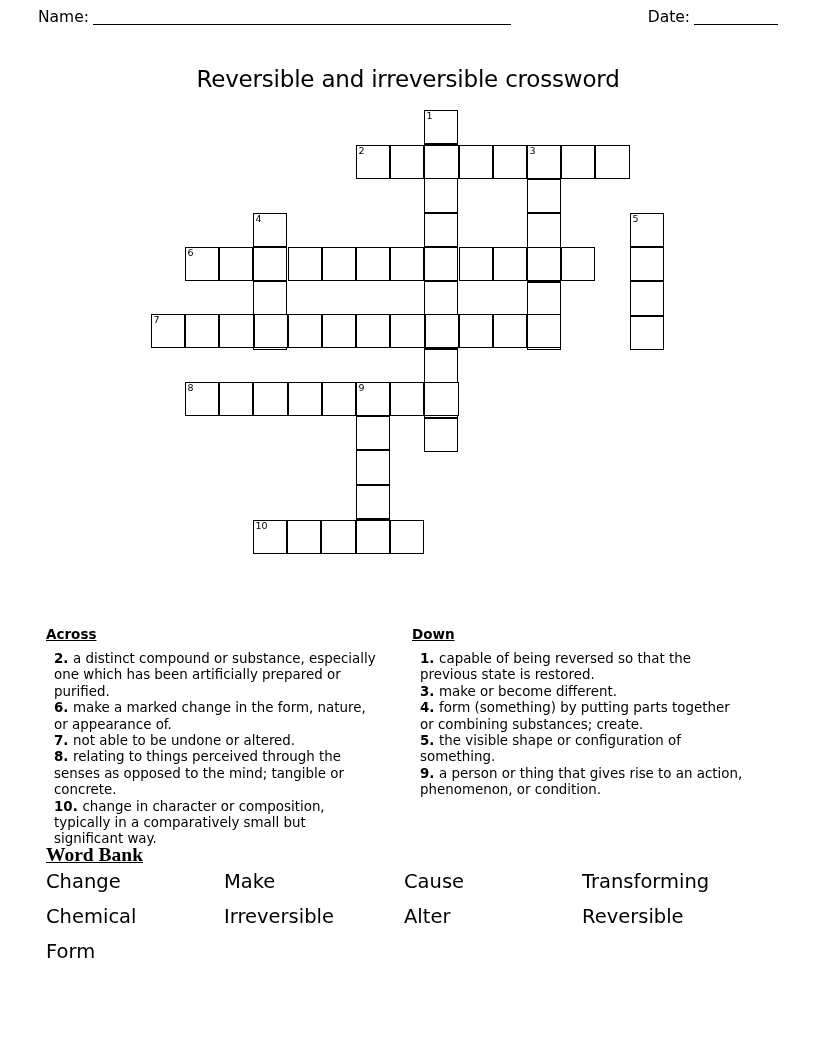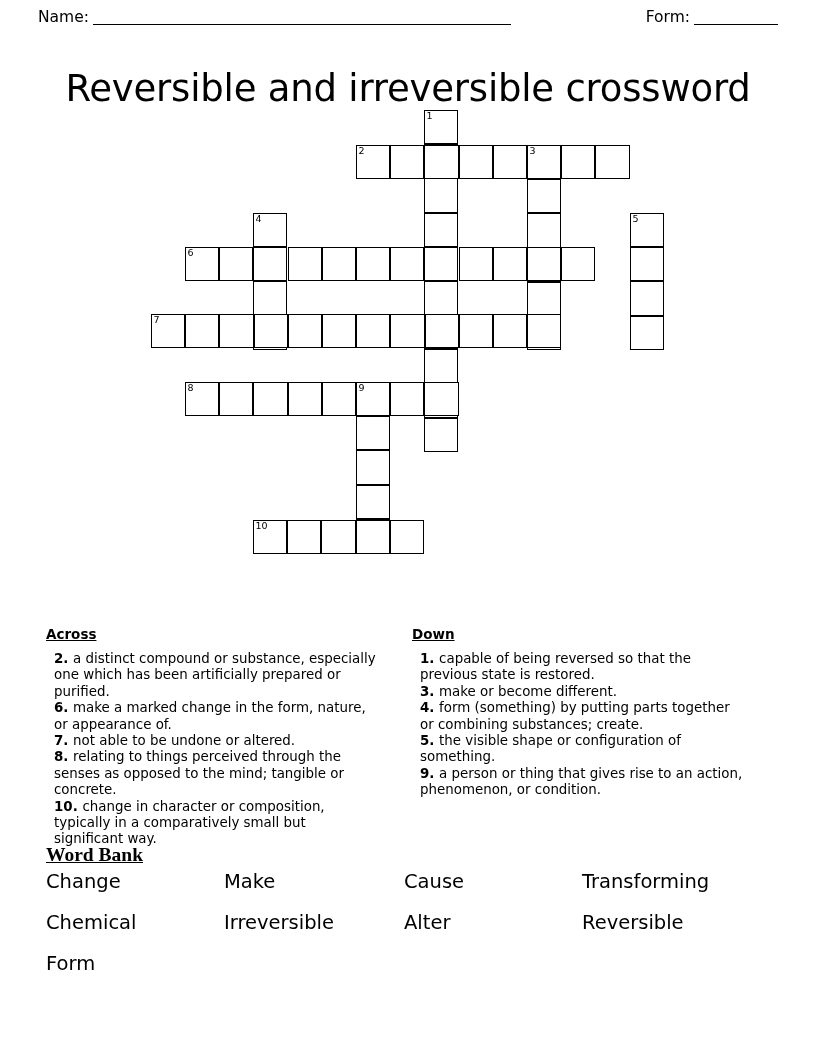--- a/index.html
+++ b/index.html
@@ -41,21 +41,21 @@
   .date-line { width: 84px; }
   .spacer { flex: 1 1 auto; }
 
   
   .title {
     position: absolute;
     left: 0;
     top: 42px;
     width: 816px;
     text-align: center;
-    font-size: 37px;
+    font-size: 23px;
     font-weight: 400;
     letter-spacing: -0.2px;
     line-height: 44px;
   }
 
   
   #crossword {
     position: absolute;
     left: 0;
     top: 0;
@@ -129,36 +129,36 @@
     font-size: 19.5px;
     font-weight: bold;
     text-decoration: underline;
     line-height: 24px;
     margin: 0 0 3px 0;
     font-family: Liberation Serif, serif;
   }
   .wb-grid {
     display: grid;
     grid-template-columns: 178px 180px 178px auto;
-    row-gap: 17px;
+    row-gap: 11px;
   }
   .wb-word {
     font-size: 19.5px;
     line-height: 24px;
     white-space: nowrap;
   }
 </style>
 </head>
 <body>
 
 <div class="header-row">
   <span class="field-label">Name:</span>
   <span class="fill-line name-line"></span>
   <span class="spacer"></span>
-  <span class="field-label">Form:</span>
+  <span class="field-label">Date:</span>
   <span class="fill-line date-line"></span>
 </div>
 
 <h1 class="title">Reversible and irreversible crossword</h1>
 
 <div id="crossword">
     <div class="cw-cell" style="left: 424px; top: 110px; width: 34.2px; height: 34.2px;">
       <span class="cw-num">1</span>
     </div>
     <div class="cw-cell" style="left: 424px; top: 144.2px; width: 34.2px; height: 34.2px;"></div>

